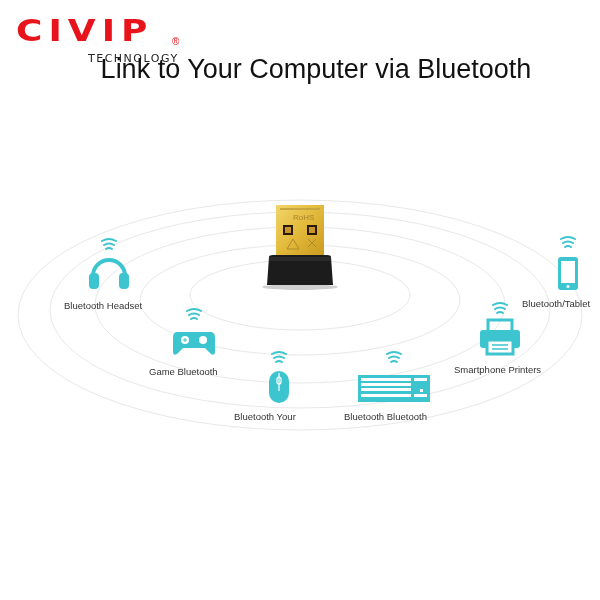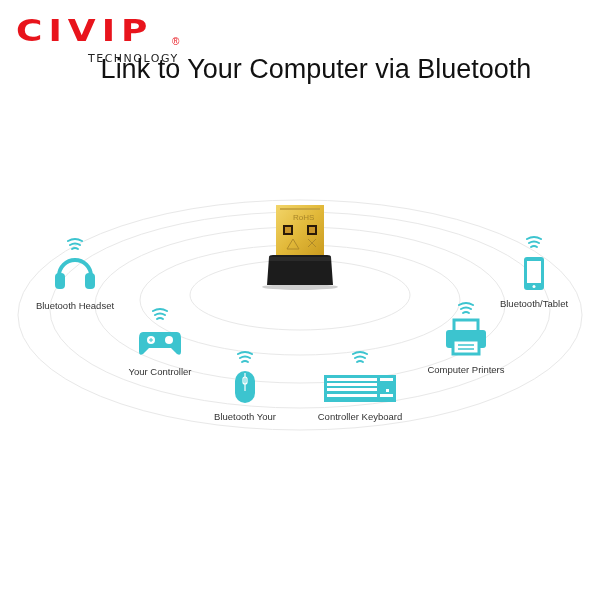--- a/index.html
+++ b/index.html
@@ -3,21 +3,21 @@
 <meta charset="utf-8">
 <style>
   html, body { margin:0; padding:0; background:#ffffff; }
   body { width:600px; height:600px; position:relative; overflow:hidden; font-family:"Liberation Sans", sans-serif; }
   .logo { position:absolute; left:16px; top:14px; }
   .logo-main { position:absolute; left:0; top:0; color:#e8141c; font-family:"DejaVu Sans", sans-serif; font-weight:bold; font-size:36px; letter-spacing:6px; line-height:40px; transform:scaleY(0.85); transform-origin:top left; }
   .logo-reg { position:absolute; left:156px; top:22px; color:#e8141c; font-size:10px; }
   .logo-sub { position:absolute; left:72px; top:38px; color:#222; font-family:"DejaVu Sans", sans-serif; font-size:11px; letter-spacing:1.5px; font-weight:normal; }
   .title { position:absolute; left:0; width:600px; top:54px; text-align:center; font-size:27px; color:#111; font-family:"Liberation Sans", sans-serif;padding-left:16px; }
   svg.rings { position:absolute; left:0; top:0; }
-  .device { position:absolute; text-align:center; }
+  .device { position:absolute; text-align:left;margin-left:34px; }
   .device .label { font-size:9.5px; color:#333; white-space:nowrap; }
   .icon { position:absolute; }
 </style>
 </head>
 <body>
 
 <div class="logo">
   <div class="logo-main">CIVIP</div>
   <div class="logo-reg">®</div>
   <div class="logo-sub">TECHNOLOGY</div>
@@ -76,21 +76,21 @@
     <g fill="none" stroke="#3cc4cf" stroke-width="2" stroke-linecap="round">
       <path d="M38 5 Q45 1 52 5"></path>
         <path d="M40 9 Q45 6 50 9"></path>
         <path d="M42 13 Q45 11 48 13"></path>
     </g>
     <path d="M28 26 H62 Q66 26 66 32 V46 Q66 50 62 48 L56 42 H34 L28 48 Q24 50 24 46 V32 Q24 26 28 26 Z" fill="#3cc4cf"></path>
     <circle cx="36" cy="34" r="4" fill="#fff"></circle>
     <circle cx="54" cy="34" r="4" fill="#fff"></circle>
     <path d="M34 34 h4 M36 32 v4" stroke="#3cc4cf" stroke-width="1"></path>
   </svg>
-  <div class="label">Your Controller</div>
+  <div class="label">Game Bluetooth</div>
 </div>
 
 <div class="device" style="left:200px;top:349px;width:90px;">
   <svg width="90" height="58">
     <g fill="none" stroke="#3cc4cf" stroke-width="2" stroke-linecap="round">
       <path d="M38 5 Q45 1 52 5"></path>
         <path d="M40 9 Q45 6 50 9"></path>
         <path d="M42 13 Q45 11 48 13"></path>
     </g>
     <rect x="35" y="22" width="20" height="32" rx="10" fill="#3cc4cf"></rect>
@@ -111,37 +111,37 @@
     <g fill="#fff">
       <rect x="17" y="29" width="50" height="3"></rect>
       <rect x="17" y="34" width="50" height="3"></rect>
       <rect x="17" y="39" width="50" height="3"></rect>
       <rect x="17" y="45" width="50" height="3"></rect>
       <rect x="70" y="29" width="13" height="3"></rect>
       <rect x="76" y="40" width="3" height="3"></rect>
       <rect x="70" y="45" width="13" height="3"></rect>
     </g>
   </svg>
-  <div class="label">Controller Keyboard</div>
+  <div class="label">Bluetooth Bluetooth</div>
 </div>
 
 <div class="device" style="left:420px;top:300px;width:92px;">
   <svg width="92" height="60">
     <g fill="none" stroke="#3cc4cf" stroke-width="2" stroke-linecap="round">
       <path d="M39 5 Q46 1 53 5"></path>
         <path d="M41 9 Q46 6 51 9"></path>
         <path d="M43 13 Q46 11 49 13"></path>
     </g>
     <rect x="34" y="20" width="24" height="12" fill="none" stroke="#3cc4cf" stroke-width="3"></rect>
     <rect x="26" y="30" width="40" height="18" rx="3" fill="#3cc4cf"></rect>
     <rect x="33" y="40" width="26" height="14" fill="#fff" stroke="#3cc4cf" stroke-width="3"></rect>
     <line x1="38" y1="45" x2="54" y2="45" stroke="#3cc4cf" stroke-width="1.5"></line>
     <line x1="38" y1="49" x2="54" y2="49" stroke="#3cc4cf" stroke-width="1.5"></line>
   </svg>
-  <div class="label">Computer Printers</div>
+  <div class="label">Smartphone Printers</div>
 </div>
 
 <div class="device" style="left:488px;top:234px;width:92px;">
   <svg width="92" height="60">
     <g fill="none" stroke="#3cc4cf" stroke-width="2" stroke-linecap="round">
       <path d="M39 5 Q46 1 53 5"></path>
         <path d="M41 9 Q46 6 51 9"></path>
         <path d="M43 13 Q46 11 49 13"></path>
     </g>
     <rect x="36" y="23" width="20" height="33" rx="3" fill="#3cc4cf"></rect>

